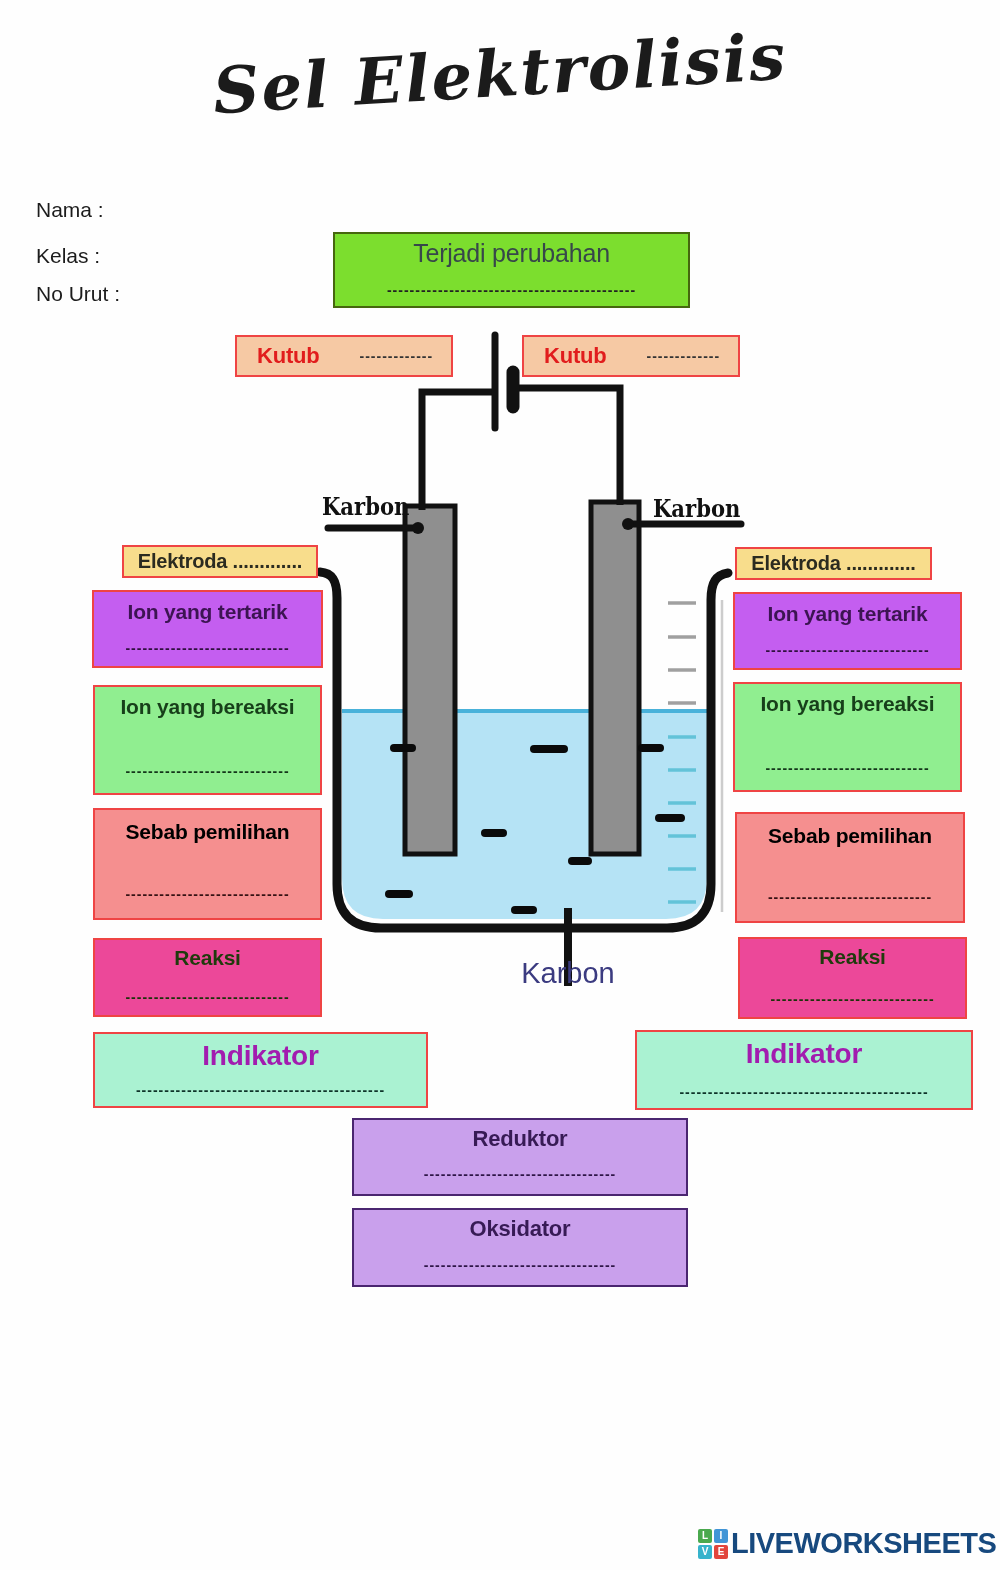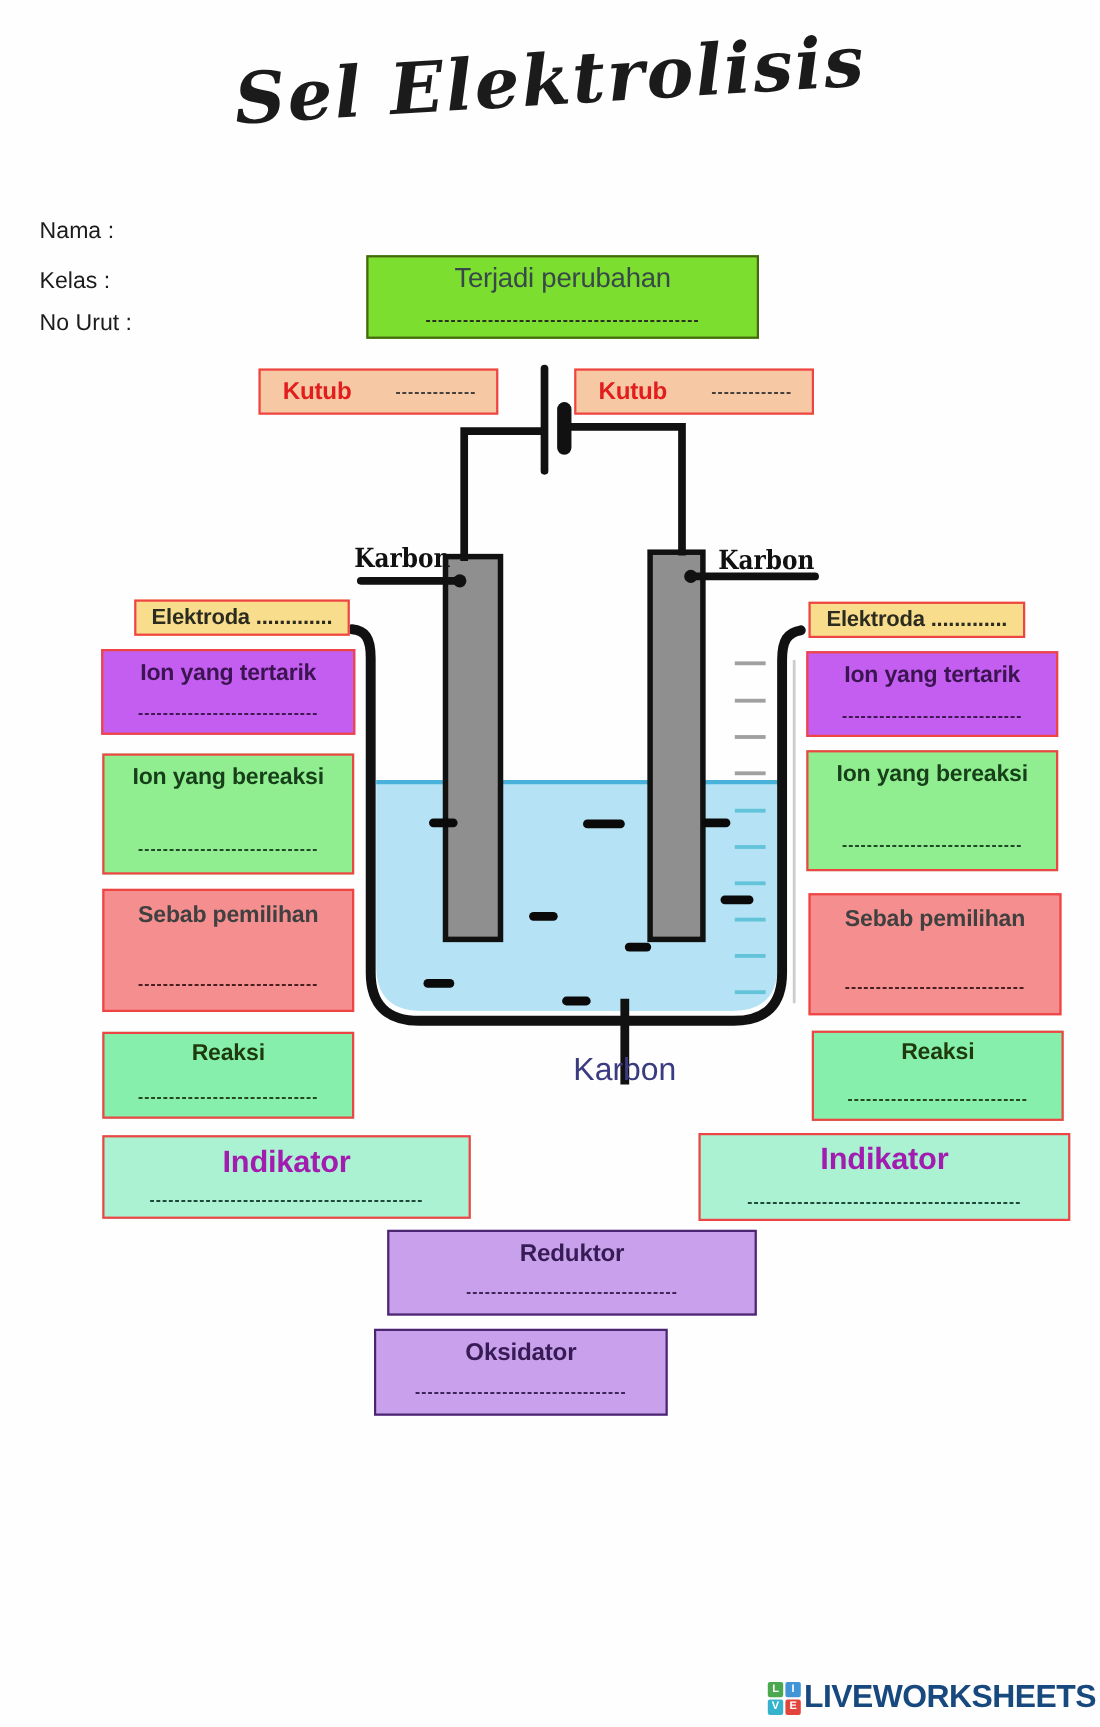--- a/index.html
+++ b/index.html
@@ -39,35 +39,35 @@
   .tertarik .lbl{font-size:21px;color:#3c1452;}
   .tertarik .blank{color:#30103f;}
   .bereaksi{background:#90ee90;padding:8px 4px 14px;}
   .bereaksi-left{left:93px;top:685px;width:229px;height:110px;}
   .bereaksi-right{left:733px;top:682px;width:229px;height:110px;}
   .bereaksi .lbl{font-size:21px;color:#173f1a;}
   .bereaksi .blank{color:#14351a;}
   .sebab{background:#f58f8f;padding:10px 4px 16px;}
   .sebab-left{left:93px;top:808px;width:229px;height:112px;}
   .sebab-right{left:735px;top:812px;width:230px;height:111px;}
-  .sebab .lbl{font-size:21px;color:#404040;}
+  .sebab .lbl{font-size:21px;color:#000000;}
   .sebab .blank{color:#351214;}
-  .reaksi{background:#86efac;padding:6px 4px 10px;}
+  .reaksi{background:#ec4899;padding:6px 4px 10px;}
   .reaksi-left{left:93px;top:938px;width:229px;height:79px;}
   .reaksi-right{left:738px;top:937px;width:229px;height:82px;}
   .reaksi .lbl{font-size:21px;color:#1f3b0c;}
   .reaksi .blank{color:#1b3309;}
   .indikator{background:#aaf2d2;padding:6px 4px 8px;}
   .indikator-left{left:93px;top:1032px;width:335px;height:76px;}
   .indikator-right{left:635px;top:1030px;width:338px;height:80px;}
   .indikator .lbl{font-size:28px;color:#a21caf;}
   .indikator .blank{color:#0e3329;}
   .redoks{background:#c9a0ec;border-color:#4a2570;padding:6px 4px 12px;}
   .reduktor-box{left:352px;top:1118px;width:336px;height:78px;}
-  .oksidator-box{left:340px;top:1208px;width:267px;height:79px;}
+  .oksidator-box{left:352px;top:1208px;width:336px;height:79px;}
   .redoks .lbl{font-size:22px;color:#371b55;}
   .redoks .blank{color:#2e1647;}
   
   .karbon{position:absolute;z-index:3;font-family:"DejaVu Serif",serif;font-weight:bold;
           font-size:24px;color:#111;transform:scaleX(0.88);transform-origin:left;}
   .karbon-left{left:322px;top:492px;}
   .karbon-right{left:653px;top:494px;}
   
   .solution{position:absolute;left:418px;top:956px;width:300px;text-align:center;z-index:2;
             font-size:29px;line-height:1.2;color:#3b3b80;}

